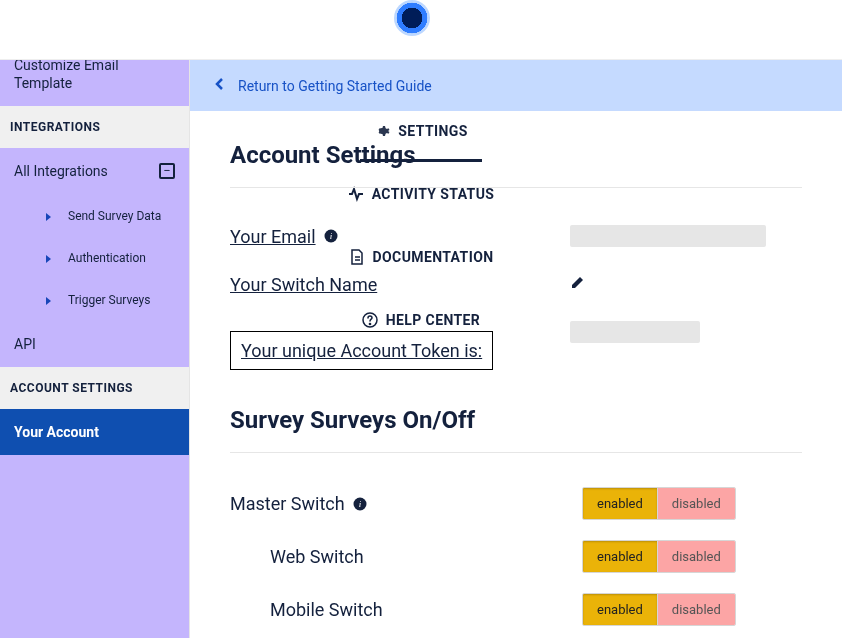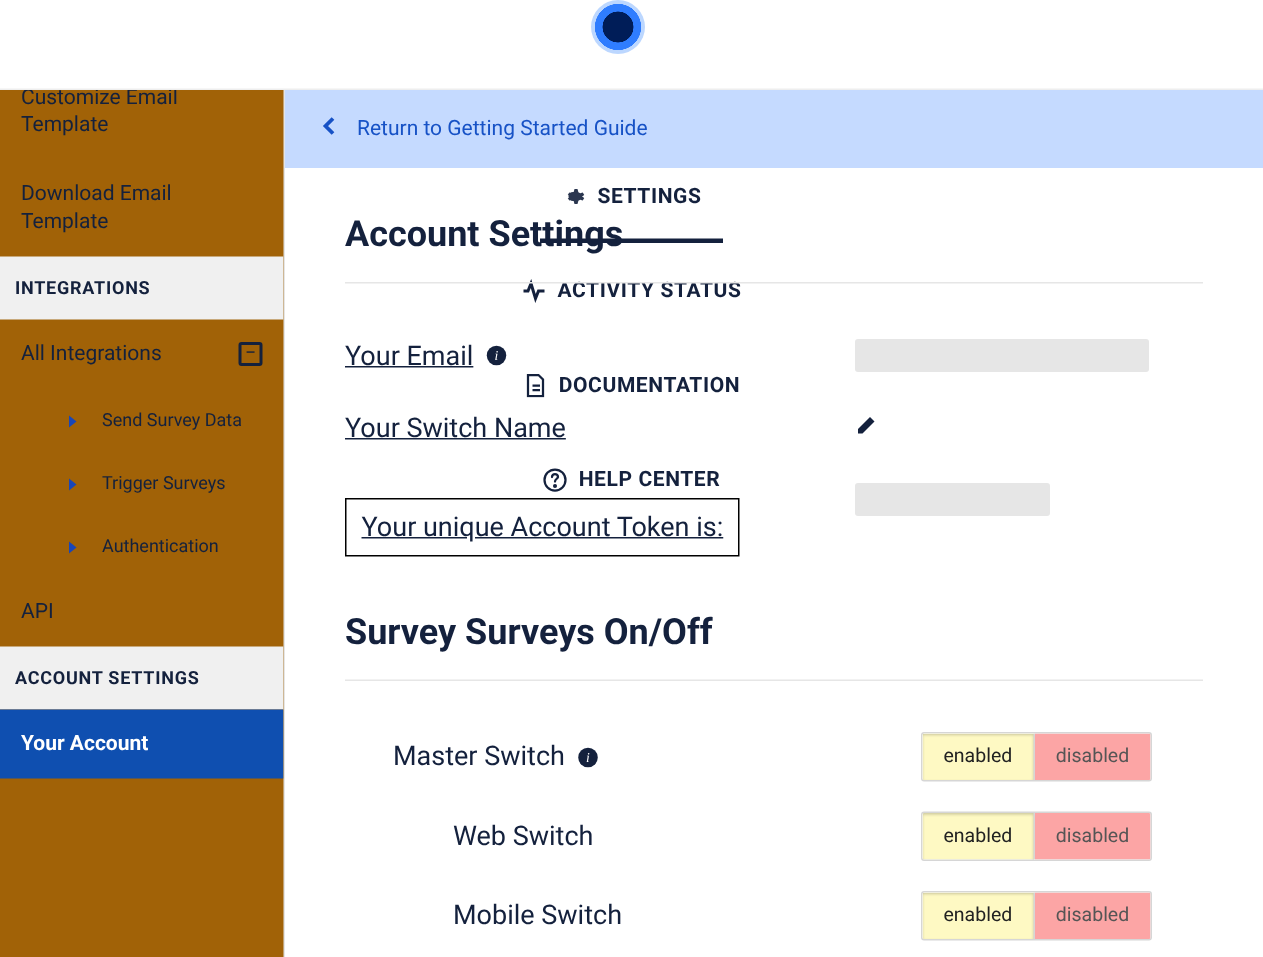--- a/index.html
+++ b/index.html
@@ -6,21 +6,21 @@
     body { font-family: -apple-system, BlinkMacSystemFont, "Segoe UI", Roboto, Arial, sans-serif; width: 842px; height: 638px; overflow: hidden; background: #fff; color: #14213d; }
     
     .topnav { display: flex; align-items: center; height: 60px; padding: 0 12px; border-bottom: 1px solid #eee; gap: 4px; flex-direction: column; }
     .logo { width: 36px; height: 36px; border-radius: 50%; background: radial-gradient(circle, #001d58 0%, #001d58 40%, #2f7dff 41%, #2f7dff 60%, #bcd7ff 61%, #bcd7ff 80%, #cde1ff 81%); margin-right: 18px; flex: none; }
     .nav-item { display: flex; align-items: center; gap: 8px; font-weight: 700; font-size: 14px; letter-spacing: 0.4px; color: #14213d; padding: 20px 14px; cursor: pointer; border-bottom: 3px solid transparent; }
     .nav-item.active { border-bottom-color: #14213d; }
     .nav-icon { display: inline-flex; }
 
     .body { display: flex; height: 578px; }
     
-    .sidebar { width: 190px; background: #a16207; border-right: 1px solid #e5e5e5; overflow: hidden; flex: none; position: relative; }
+    .sidebar { width: 190px; background: #c4b5fd; border-right: 1px solid #e5e5e5; overflow: hidden; flex: none; position: relative; }
     .sidebar .sb-item { padding: 14px 14px; font-size: 14px; color: #14213d; cursor: pointer; line-height: 1.3; }
     .sidebar .sb-header { background: #f0f0f0; font-weight: 700; font-size: 12px; letter-spacing: 0.5px; padding: 14px 10px; color: #14213d; text-transform: uppercase; }
     .sidebar .sb-item.truncated { padding-top: 0; margin-top: -4px; }
     .sidebar .sb-item.with-collapse { display: flex; justify-content: space-between; align-items: center; }
     .collapse-box { width: 16px; height: 16px; border: 2px solid #14213d; border-radius: 2px; display: flex; align-items: center; justify-content: center; font-size: 13px; line-height: 0; }
     .sb-sub { padding: 14px 8px 14px 40px; font-size: 12px; color: #14213d; cursor: pointer; position: relative; margin-left: 28px; }
     .sb-sub::before { content: ""; position: absolute; left: 18px; top: 18px; width: 0; height: 0; border-left: 5px solid #1846b9; border-top: 4px solid transparent; border-bottom: 4px solid transparent; }
     .sidebar .sb-item.active { background: #0f4fb0; color: #fff; font-weight: 700; }
 
     .main { flex: 1; overflow: hidden; }
@@ -32,27 +32,27 @@
     .row .label { flex: 0 0 340px; font-size: 18px; color: #14213d; display: flex; align-items: center; gap: 8px; }
     .row .value-area { flex: 1; display: flex; align-items: center; }
     .mask { background: #e6e6e6; height: 22px; border-radius: 2px; }
     .mask.w1 { width: 196px; }
     .mask.w2 { width: 130px; }
     .edit-icon { color: #14213d; cursor: pointer; }
     .highlight-box { border: 1.5px solid #000; padding: 8px 10px; display: inline-flex; margin-top: 37px; }
     .info-ic { display: inline-flex; vertical-align: middle; }
     
     .switch-section { margin-top: 50px; }
-    .sw-row { display: flex; align-items: center; padding: 10px 0; margin-left: 32px; }
+    .sw-row { display: flex; align-items: center; padding: 10px 0; }
     .sw-row .sw-label { flex: 0 0 352px; font-size: 18px; color: #14213d; display: flex; align-items: center; gap: 8px; }
     .sw-row.indent .sw-label { padding-left: 40px; }
     .toggle { display: flex; border: 1px solid #d6d6d6; border-radius: 2px; overflow: hidden; }
     .toggle span { padding: 8px 14px; font-size: 13px; color: #555; background: #fca5a5; border-right: 1px solid #d6d6d6; }
     .toggle span:last-child { border-right: none; }
-    .toggle span.on { background: #fef9c3; color: #222; box-shadow: inset 0 1px 2px rgba(0,0,0,0.2); }
+    .toggle span.on { background: #eab308; color: #222; box-shadow: inset 0 1px 2px rgba(0,0,0,0.2); }
   </style>
 </head>
 <body>
 
 <div class="topnav">
   <div class="logo"></div>
   <div class="nav-item">
     <span class="nav-icon">
       <svg width="16" height="16" viewBox="0 0 16 16" fill="none" stroke="#14213d" stroke-width="2">
           <path d="M2 14V8M7 14V2M12 14V6"></path>
@@ -92,29 +92,28 @@
           <circle cx="8" cy="12" r=".6" fill="#14213d"></circle>
         </svg>
     </span>
     <span>HELP CENTER</span>
   </div>
 </div>
 
 <div class="body">
   <div class="sidebar">
     <div class="sb-item truncated">Customize Email Template</div>
-    <div class="sb-item">Download Email Template</div>
     <div class="sb-header">INTEGRATIONS</div>
     <div class="sb-item with-collapse">
       <span>All Integrations</span>
       <span class="collapse-box">−</span>
     </div>
     <div class="sb-sub">Send Survey Data</div>
+    <div class="sb-sub">Authentication</div>
     <div class="sb-sub">Trigger Surveys</div>
-    <div class="sb-sub">Authentication</div>
     <div class="sb-item">API</div>
     <div class="sb-header">ACCOUNT SETTINGS</div>
     <div class="sb-item active">Your Account</div>
   </div>
 
   <div class="main">
     <div class="return-banner">
       <span>
         <svg width="12" height="16" viewBox="0 0 12 16" fill="none" stroke="#1752c6" stroke-width="2.5">
             <path d="M8 3L3 8l5 5"></path>

